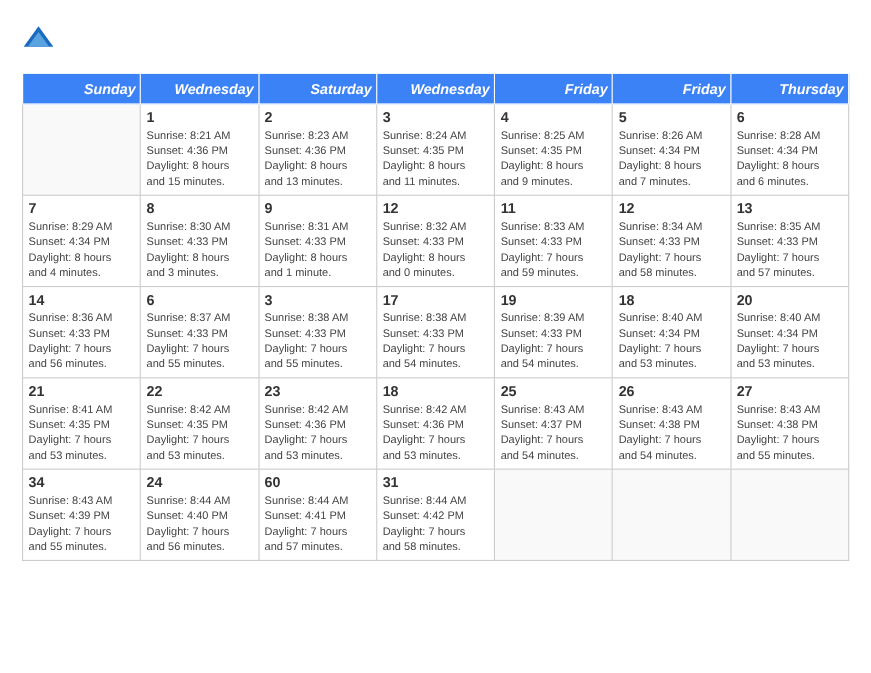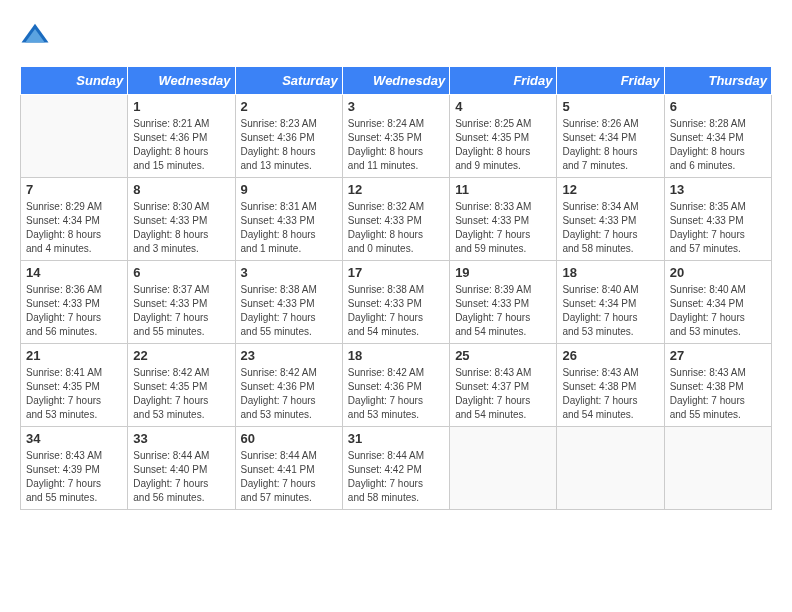--- a/index.html
+++ b/index.html
@@ -231,21 +231,21 @@
           <div class="day-number">27</div>
           <div class="day-info">Sunrise: 8:43 AM<br>Sunset: 4:38 PM<br>Daylight: 7 hours<br>and 55 minutes.</div>
         </td>
       </tr>
       <tr>
         <td>
           <div class="day-number">34</div>
           <div class="day-info">Sunrise: 8:43 AM<br>Sunset: 4:39 PM<br>Daylight: 7 hours<br>and 55 minutes.</div>
         </td>
         <td>
-          <div class="day-number">33</div>
+          <div class="day-number">24</div>
           <div class="day-info">Sunrise: 8:44 AM<br>Sunset: 4:40 PM<br>Daylight: 7 hours<br>and 56 minutes.</div>
         </td>
         <td>
           <div class="day-number">60</div>
           <div class="day-info">Sunrise: 8:44 AM<br>Sunset: 4:41 PM<br>Daylight: 7 hours<br>and 57 minutes.</div>
         </td>
         <td>
           <div class="day-number">31</div>
           <div class="day-info">Sunrise: 8:44 AM<br>Sunset: 4:42 PM<br>Daylight: 7 hours<br>and 58 minutes.</div>
         </td>

